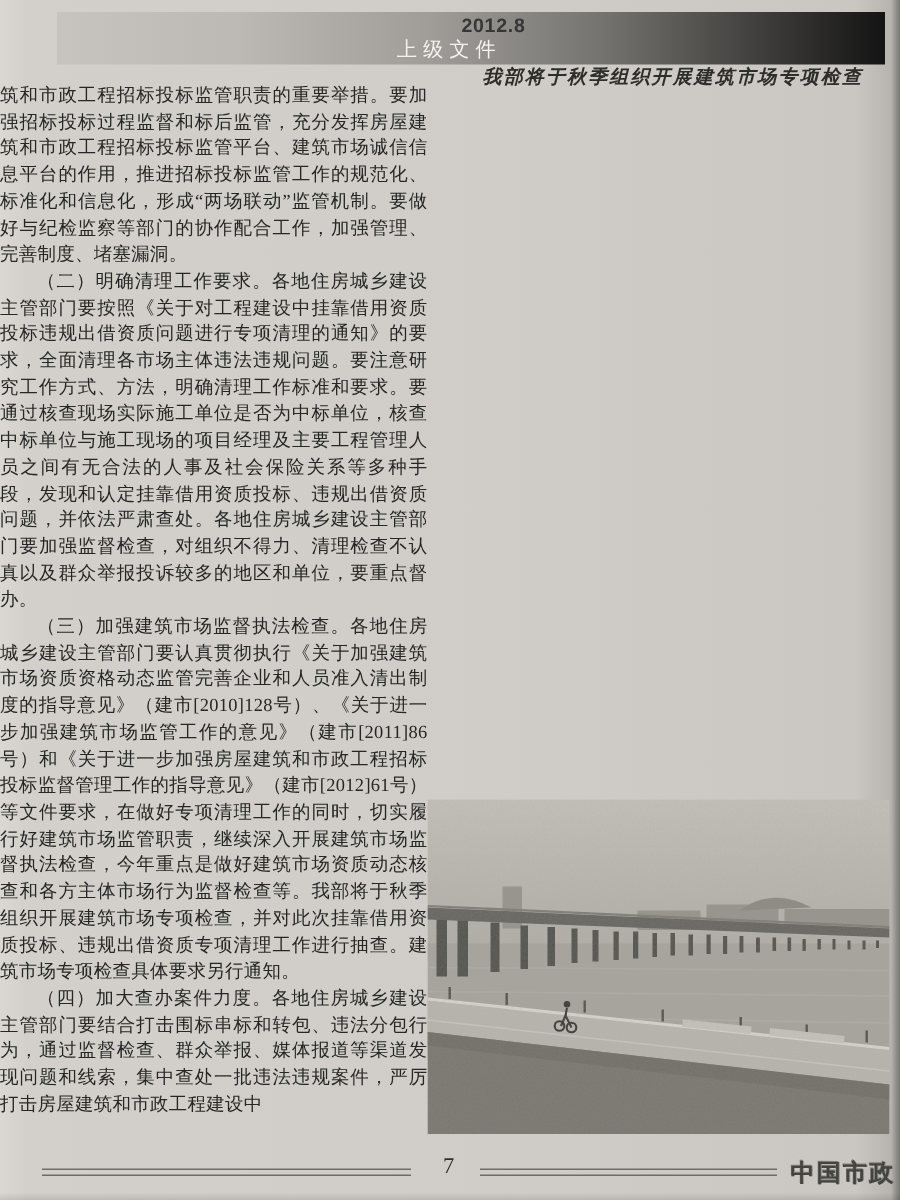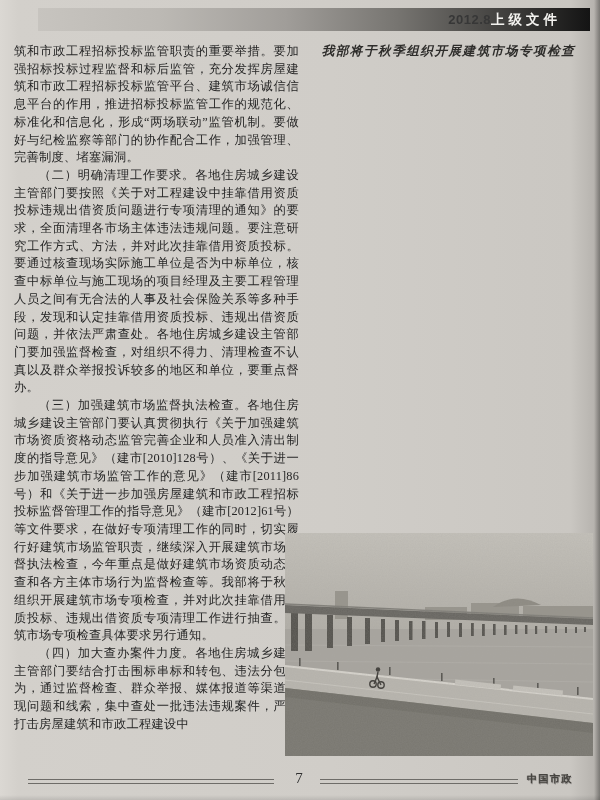--- a/index.html
+++ b/index.html
@@ -5,30 +5,31 @@
   html,body{margin:0;padding:0;}
   body{
     width:600px;height:800px;position:relative;overflow:hidden;
     background:linear-gradient(90deg,#dbd8d3 0,#d3d0cb 18px,#d0cdc8 55%,#cac7c2 95%,#b7b4af 99%,#a8a5a0 100%);
     font-family:"Liberation Serif","DejaVu Serif",serif;
     color:#262626;
   }
   .page{position:absolute;inset:0;}
   
   .header-bar{
-    position:absolute;left:38px;right:10px;top:8px;height:23px;
+    position:absolute;left:38px;right:10px;top:8px;height:35px;
     background:linear-gradient(90deg,#c7c4bf 0%,#bcb9b4 22%,#a09d99 45%,#777571 65%,#3f3e3c 85%,#141414 100%);
-    display:flex;align-items:center;justify-content:flex-end;
+    display:flex;align-items:center;justify-content:center;
     font-family:"Liberation Sans",sans-serif;
+    flex-direction:column;
   }
   .issue{margin-left:30px;font-size:13px;font-weight:600;color:#373737;letter-spacing:0.5px;}
-  .section{margin-right:29px;font-size:13.5px;font-weight:bold;color:#f3f2ef;letter-spacing:4px;}
+  .section{margin-right:29px;font-size:13.5px;font-weight:normal;color:#f3f2ef;letter-spacing:4px;}
   
   .col{position:absolute;top:43px;font-size:12.3px;line-height:17.7px;text-align:justify;letter-spacing:0.2px;}
-  .col-left{left:14px;width:285px;}
+  .col-left{left:0;width:285px;margin-top:12px;}
   .col-right{left:305px;width:287px;}
   .col p{margin:0;text-indent:2em;}
   .col p.cont{text-indent:0;}
   .mark-circle{
     display:inline-block;width:13px;height:13px;line-height:13px;text-indent:0;
     border:1.2px solid #262626;border-radius:50%;font-size:8.5px;text-align:center;
     vertical-align:-2px;margin-left:2px;font-weight:bold;
   }
   .signature{
     margin-top:10px;text-align:center;text-indent:0 !important;
@@ -36,41 +37,41 @@
   }
   
   .photo{position:absolute;left:285px;top:533px;width:308px;height:223px;}
   .photo svg{display:block;width:100%;height:100%;}
   
   .rule{position:absolute;height:3px;border-top:1px solid #6e6c68;border-bottom:1px solid #6e6c68;}
   .rule-left{left:28px;width:246px;top:779px;}
   .rule-right{left:320px;width:198px;top:779px;}
   .page-number{position:absolute;left:286px;top:770px;width:26px;text-align:center;
     font-size:15px;color:#2f2f2f;font-family:"Liberation Serif",serif;}
-  .journal-logo{position:absolute;left:527px;top:772px;font-size:10px;font-weight:bold;
+  .journal-logo{position:absolute;left:527px;top:772px;font-size:16px;font-weight:bold;
     color:#45433f;letter-spacing:1.5px;font-family:"Liberation Sans",sans-serif;
     text-shadow:0.6px 0.6px 0 #969390, -0.4px -0.4px 0 #84817d;}
   
   .edge-shade{position:absolute;pointer-events:none;}
   .edge-right{right:0;top:0;bottom:0;width:6px;background:linear-gradient(90deg,rgba(0,0,0,0),rgba(0,0,0,0.28));}
   .edge-bottom{left:0;right:0;bottom:0;height:5px;background:linear-gradient(0deg,rgba(0,0,0,0.10),rgba(0,0,0,0));}
 </style>
 </head>
 <body>
 
 <div class="page">
 
   <div class="header-bar">
     <span class="issue">2012.8</span>
     <span class="section">上级文件</span>
   </div>
 
   <div class="col col-left">
     <p class="cont">筑和市政工程招标投标监管职责的重要举措。要加强招标投标过程监督和标后监管，充分发挥房屋建筑和市政工程招标投标监管平台、建筑市场诚信信息平台的作用，推进招标投标监管工作的规范化、标准化和信息化，形成“两场联动”监管机制。要做好与纪检监察等部门的协作配合工作，加强管理、完善制度、堵塞漏洞。</p>
-    <p>（二）明确清理工作要求。各地住房城乡建设主管部门要按照《关于对工程建设中挂靠借用资质投标违规出借资质问题进行专项清理的通知》的要求，全面清理各市场主体违法违规问题。要注意研究工作方式、方法，并对此次挂靠借用资质投标。要通过核查现场实际施工单位是否为中标单位，核查中标单位与施工现场的项目经理及主要工程管理人员之间有无合法的人事及社会保险关系等多种手段，发现和认定挂靠借用资质投标、违规出借资质问题，并依法严肃查处。各地住房城乡建设主管部门要加强监督检查，对组织不得力、清理检查不认真以及群众举报投诉较多的地区和单位，要重点督办。</p>
+    <p>（二）明确清理工作要求。各地住房城乡建设主管部门要按照《关于对工程建设中挂靠借用资质投标违规出借资质问题进行专项清理的通知》的要求，全面清理各市场主体违法违规问题。要注意研究工作方式、方法，明确清理工作标准和要求。要通过核查现场实际施工单位是否为中标单位，核查中标单位与施工现场的项目经理及主要工程管理人员之间有无合法的人事及社会保险关系等多种手段，发现和认定挂靠借用资质投标、违规出借资质问题，并依法严肃查处。各地住房城乡建设主管部门要加强监督检查，对组织不得力、清理检查不认真以及群众举报投诉较多的地区和单位，要重点督办。</p>
     <p>（三）加强建筑市场监督执法检查。各地住房城乡建设主管部门要认真贯彻执行《关于加强建筑市场资质资格动态监管完善企业和人员准入清出制度的指导意见》（建市[2010]128号）、《关于进一步加强建筑市场监管工作的意见》（建市[2011]86号）和《关于进一步加强房屋建筑和市政工程招标投标监督管理工作的指导意见》（建市[2012]61号）等文件要求，在做好专项清理工作的同时，切实履行好建筑市场监管职责，继续深入开展建筑市场监督执法检查，今年重点是做好建筑市场资质动态核查和各方主体市场行为监督检查等。我部将于秋季组织开展建筑市场专项检查，并对此次挂靠借用资质投标、违规出借资质专项清理工作进行抽查。建筑市场专项检查具体要求另行通知。</p>
     <p>（四）加大查办案件力度。各地住房城乡建设主管部门要结合打击围标串标和转包、违法分包行为，通过监督检查、群众举报、媒体报道等渠道发现问题和线索，集中查处一批违法违规案件，严厉打击房屋建筑和市政工程建设中</p>
   </div>
 
   <div class="col col-right">
     <p class="signature">我部将于秋季组织开展建筑市场专项检查</p>
   </div>
 
   <div class="photo">
     <svg viewBox="0 0 308 223" preserveAspectRatio="none">

